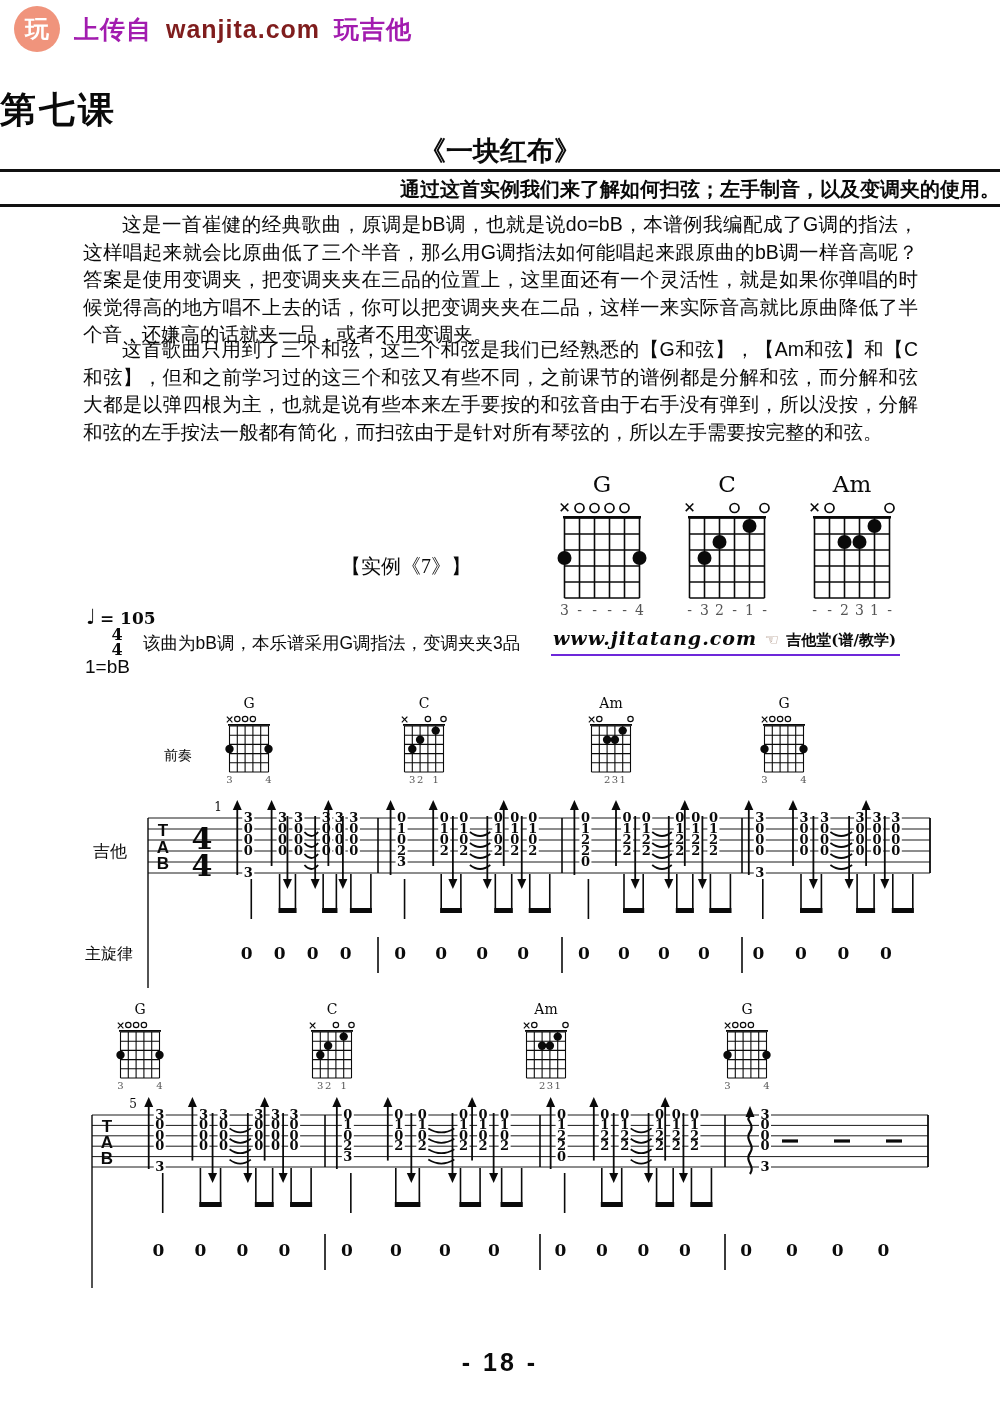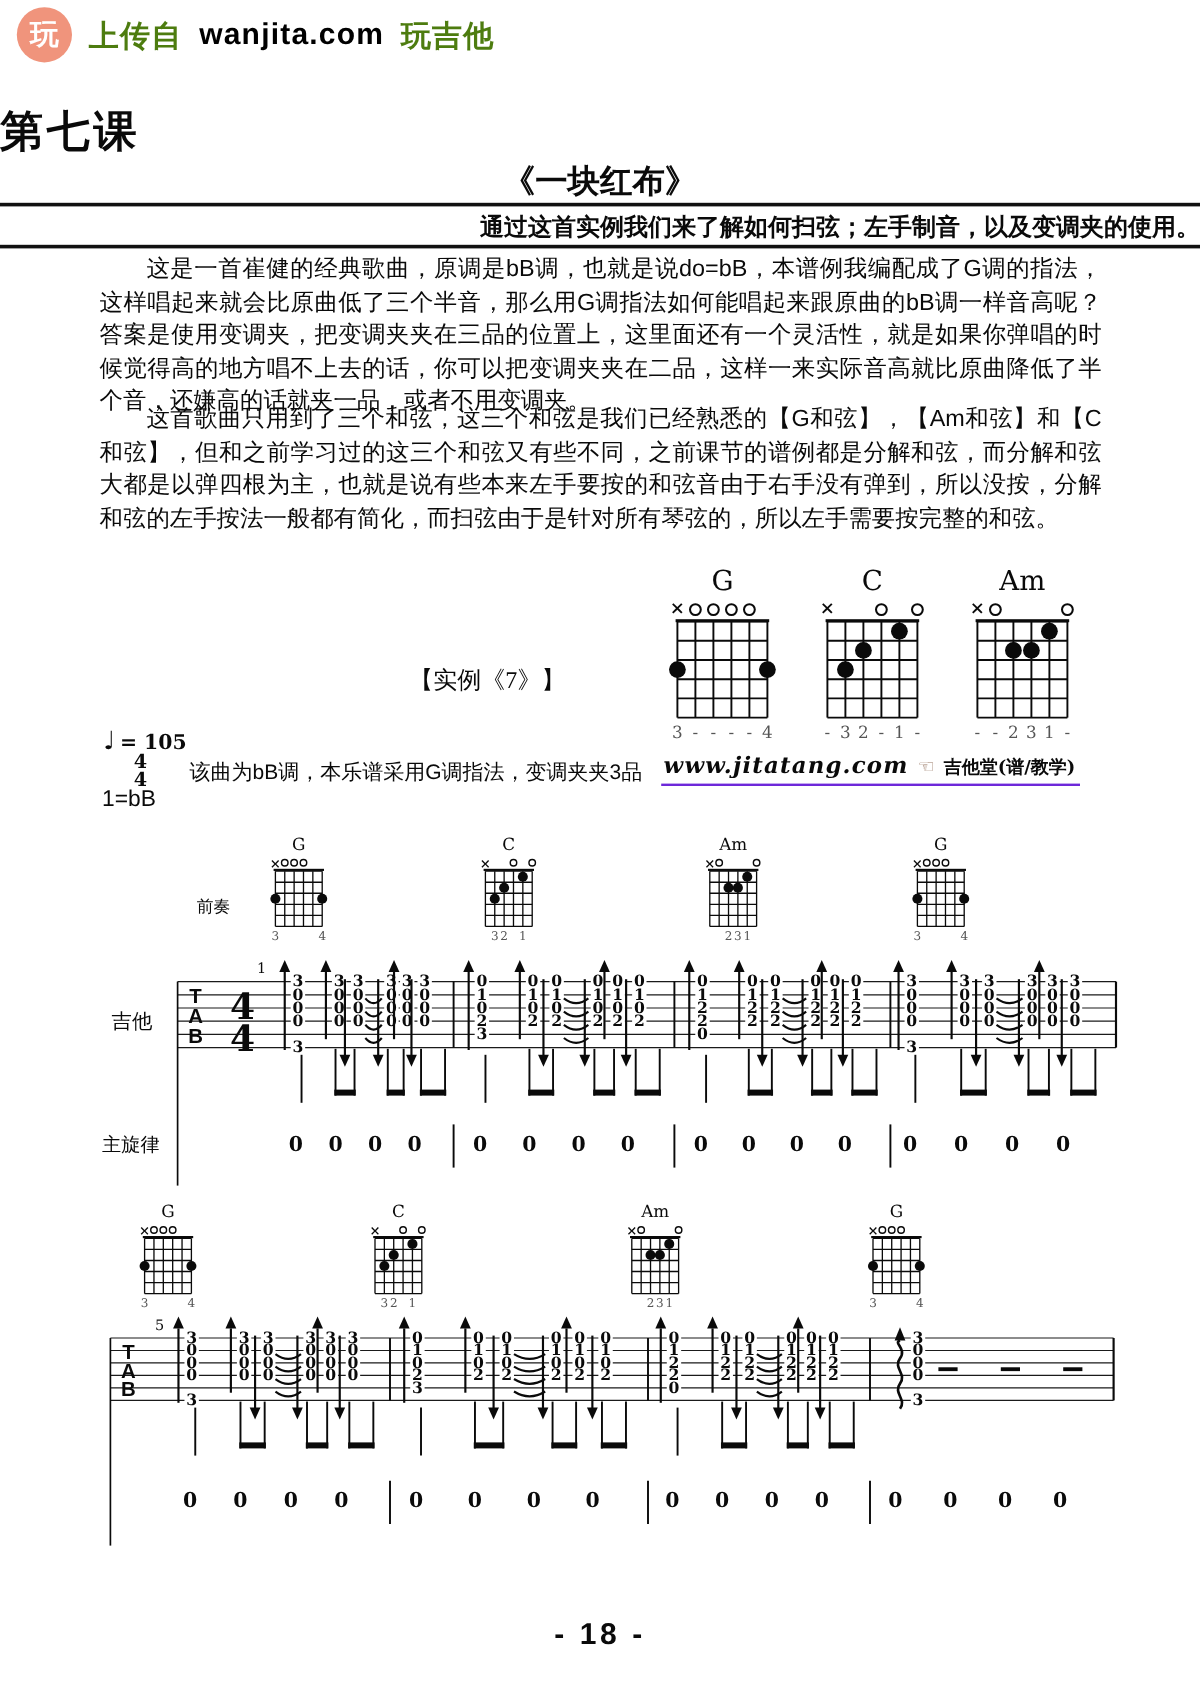--- a/index.html
+++ b/index.html
@@ -2,41 +2,41 @@
 <html><head>
 <meta charset="utf-8">
 <style>
   html,body{margin:0;padding:0;background:#e8e8e8;}
   .page{position:relative;width:1000px;height:1415px;background:#ffffff;margin:0 auto;
         font-family:"Liberation Sans",sans-serif;color:#0a0a0a;overflow:hidden;}
   
   .watermark{position:absolute;left:14px;top:6px;display:flex;align-items:center;gap:14px;}
   .wm-logo{width:46px;height:46px;border-radius:50%;background:#f0947c;display:flex;align-items:center;justify-content:center;
            color:#fff;font-size:24px;font-weight:bold;}
-  .wm-gray{color:#4d7c0f;font-weight:bold;font-size:25px;letter-spacing:1px;}
-  .wm-salmon{color:#000000;font-weight:bold;font-size:25px;letter-spacing:1px;}
+  .wm-gray{color:#a21caf;font-weight:bold;font-size:25px;letter-spacing:1px;}
+  .wm-salmon{color:#7f1d1d;font-weight:bold;font-size:25px;letter-spacing:1px;}
   
   .title{position:absolute;top:86px;left:0;width:100%;text-align:left;
          font-family:"Liberation Serif","DejaVu Serif",serif;font-size:36px;font-weight:bold;letter-spacing:3px;}
   .subtitle{position:absolute;top:133px;left:0;width:100%;text-align:center;
             font-family:"Liberation Serif","DejaVu Serif",serif;font-size:27px;font-weight:bold;}
   .rule{position:absolute;left:0;width:1000px;height:3px;background:#111;}
   .rule1{top:169px;} .rule2{top:204px;}
   .lede{position:absolute;top:176px;left:0;width:100%;text-align:right;font-size:20px;font-weight:bold;}
   .body-para{position:absolute;left:83px;width:835px;margin:0;font-size:19.5px;line-height:27.5px;
              text-align:justify;text-indent:2em;}
   .p1{top:211px;} .p2{top:336px;}
   .example-label{position:absolute;left:341px;top:553px;font-size:20px;
                  font-family:"Liberation Serif","DejaVu Serif",serif;}
   .tempo-line{position:absolute;left:86px;top:604px;font-family:"DejaVu Serif","Liberation Serif",serif;
               font-weight:bold;font-size:17px;}
   .tempo-note{font-size:21px;margin-right:4px;}
   .timesig{position:absolute;left:106px;top:627px;width:22px;text-align:center;
            font-family:"DejaVu Serif",serif;font-weight:bold;font-size:16px;line-height:15px;}
-  .keyline{position:absolute;left:158px;top:631px;font-size:17.5px;}
+  .keyline{position:absolute;left:143px;top:631px;font-size:17.5px;}
   .credit{position:absolute;left:520px;top:627px;}
   .credit-underline{display:inline-block;border-bottom:2px solid #6d28d9;padding:0 4px 4px 2px;margin-left:31px;}
   .credit-url{font-family:"DejaVu Serif",serif;font-style:italic;font-weight:bold;font-size:19px;letter-spacing:1px;}
   .credit-hand{color:#9b7b68;font-size:16px;padding:0 3px;}
   .credit-brand{font-family:"DejaVu Serif",serif;font-weight:bold;font-size:15px;}
   .keysig{position:absolute;left:85px;top:656px;font-size:19px;}
   .pageno{position:absolute;top:1348px;left:0;width:100%;text-align:center;font-size:25px;font-weight:bold;letter-spacing:3px;}
   svg#music{position:absolute;left:0;top:0;pointer-events:none;}
 </style>
 </head>

